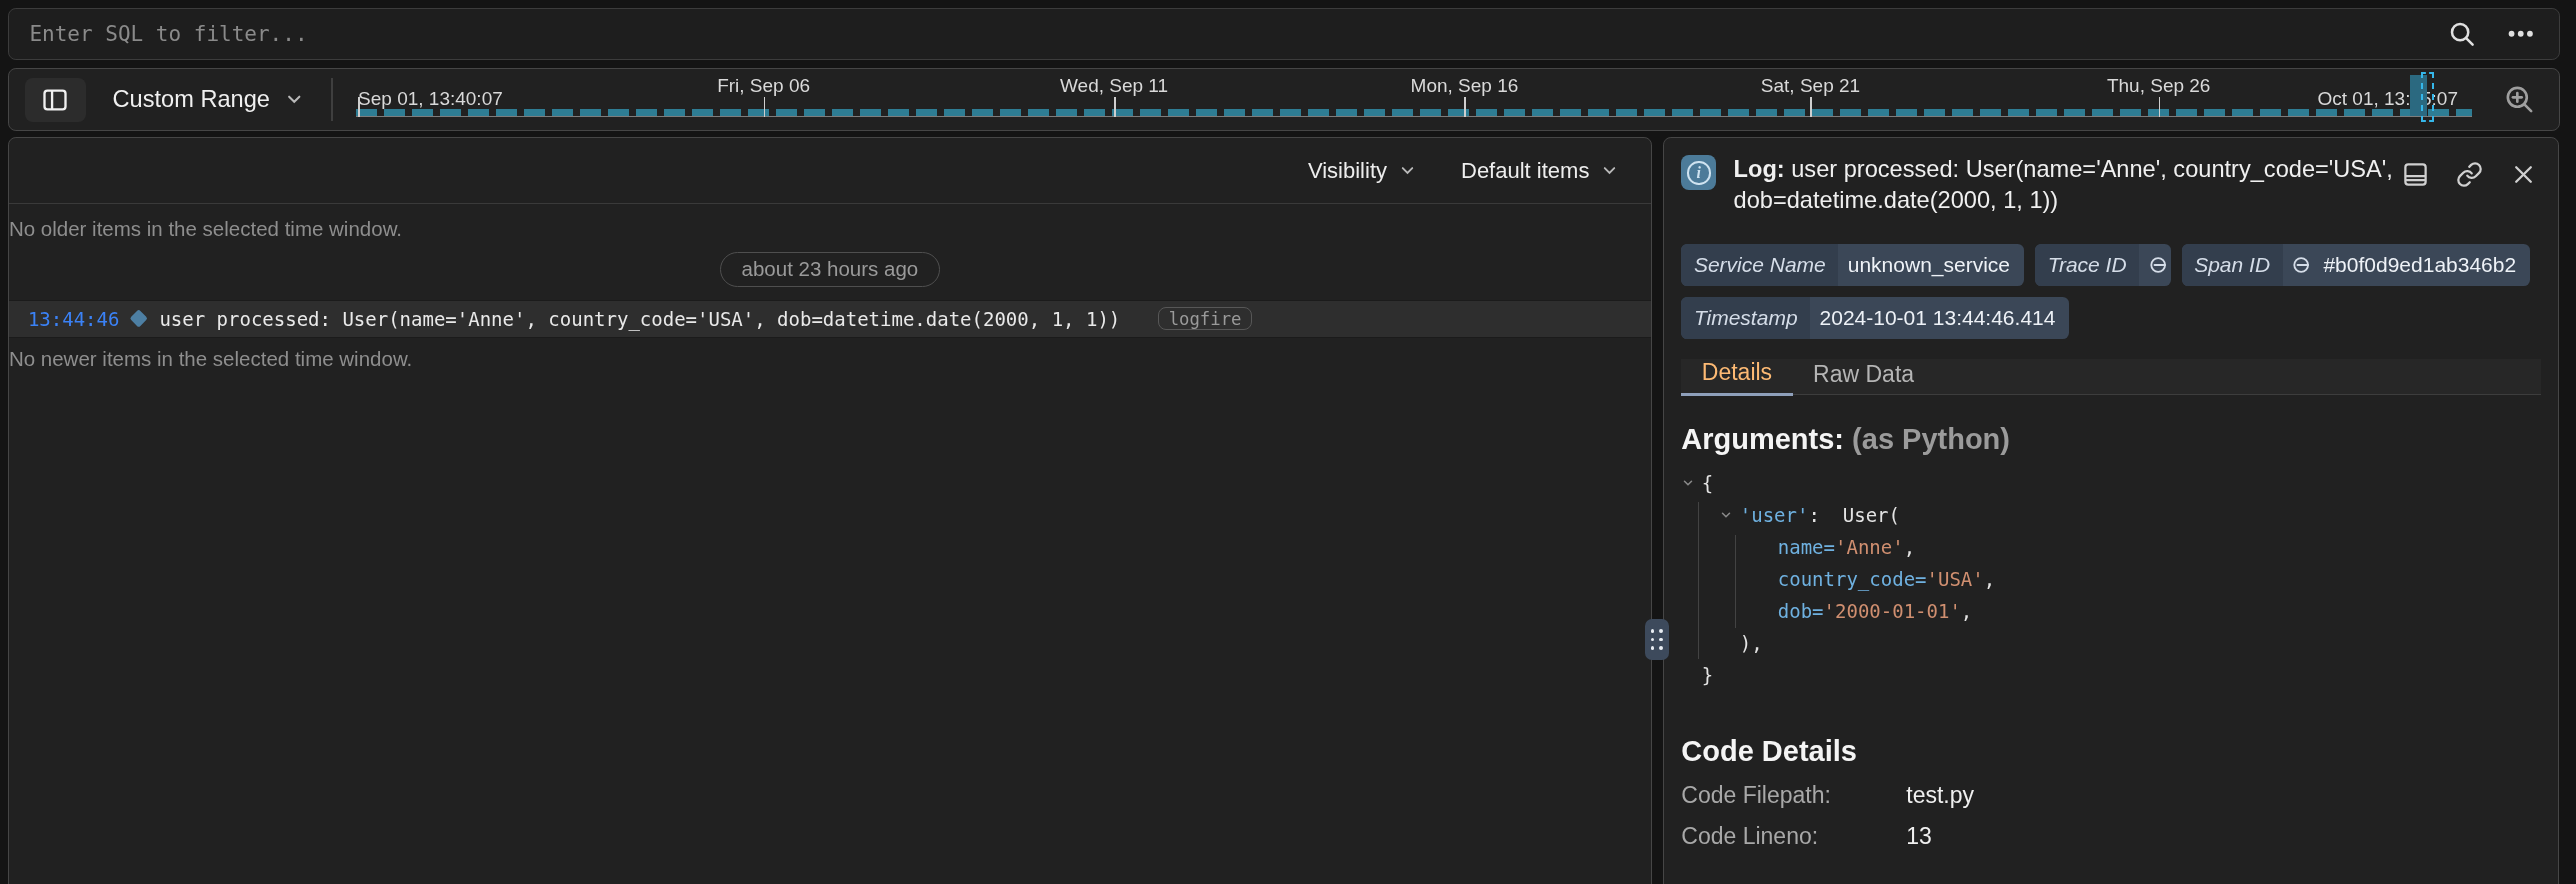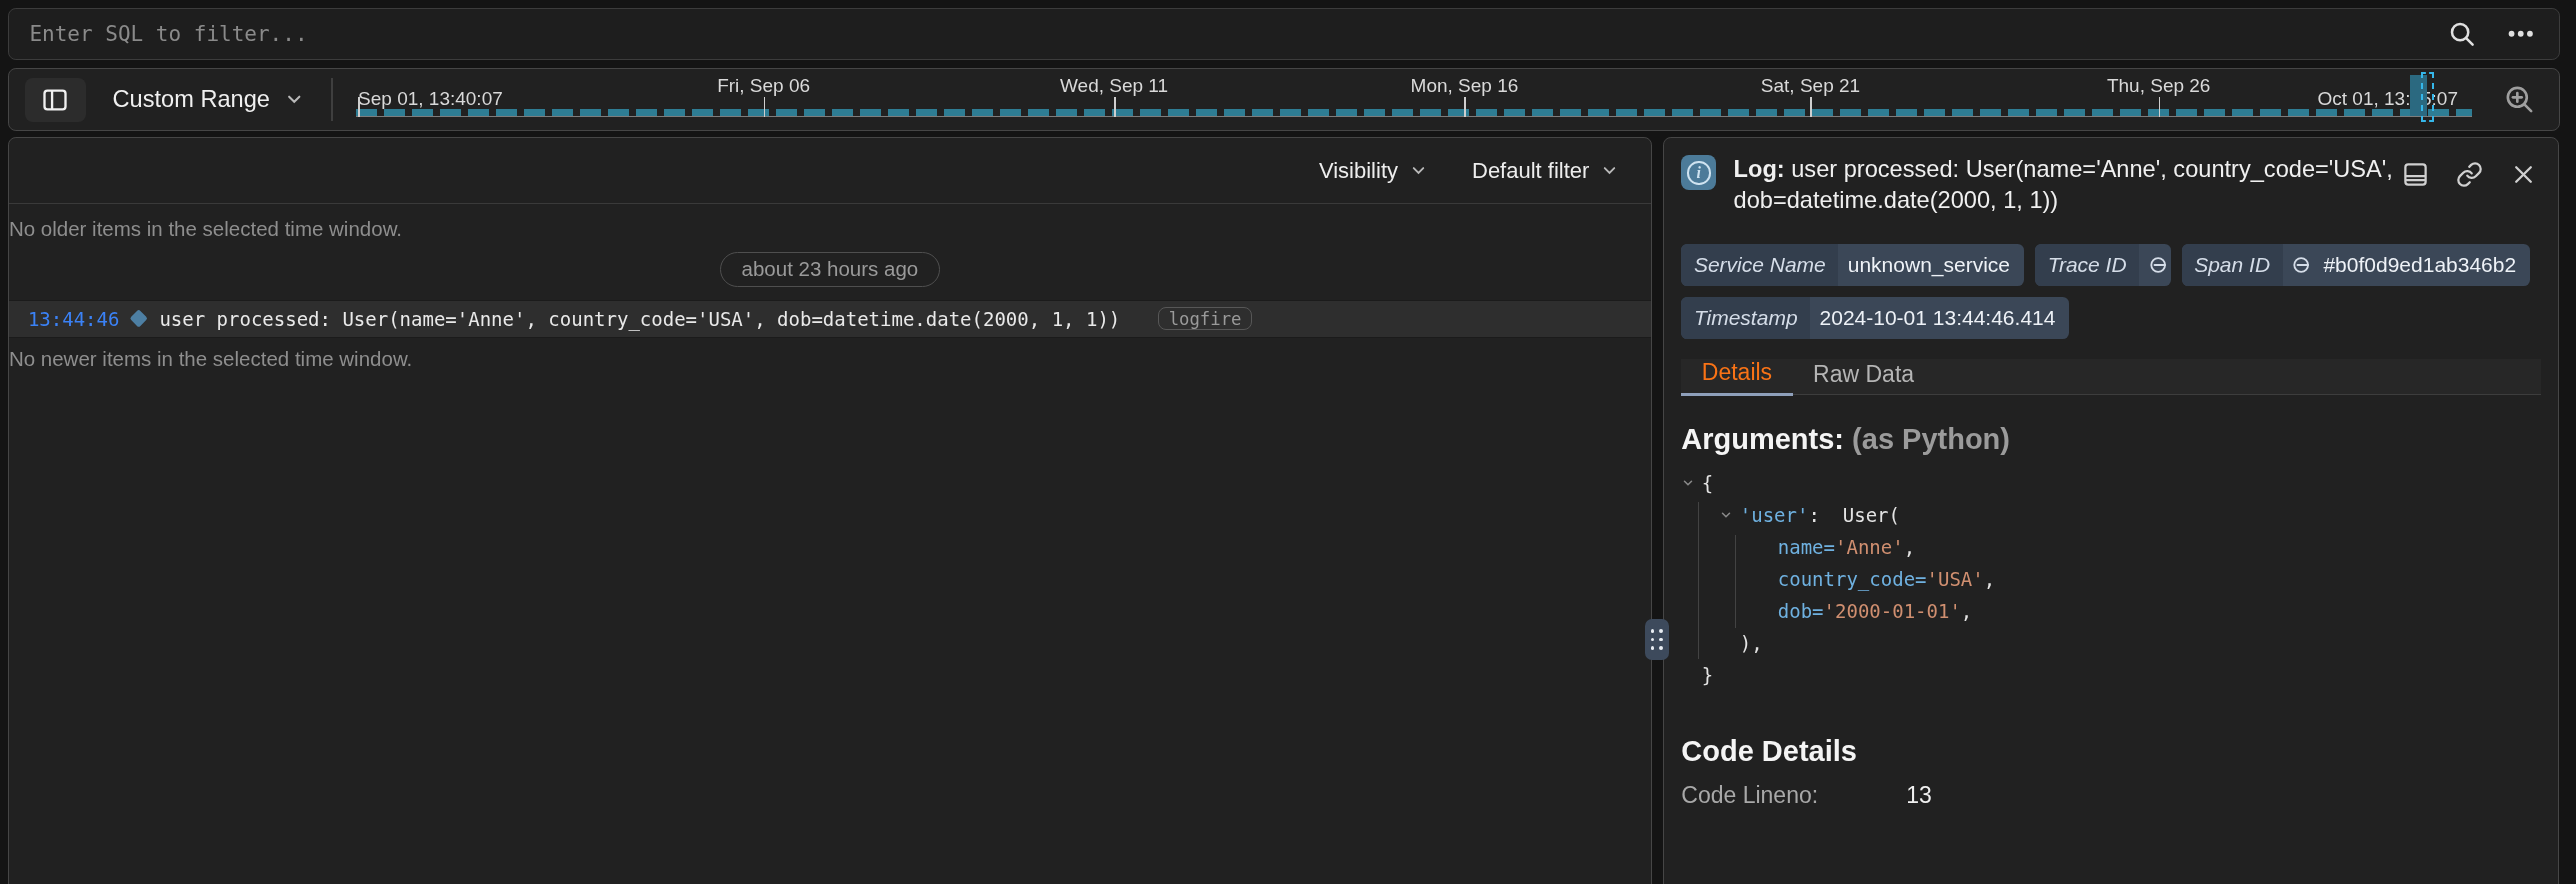--- a/index.html
+++ b/index.html
@@ -88,21 +88,21 @@
   .badge { display:flex; align-items:center; background:var(--badge-bg,#3b4757);
     border-radius:6.3px; height:42px; overflow:hidden; }
   .badge .b-label { font-style:italic; color:#d5dde8; font-size:21px;
     background:#333e4d; padding:6.3px 12.6px; height:100%; display:flex; align-items:center; }
   .badge .b-val { color:#eef2f7; font-size:21px; padding:6.3px 14px 6.3px 9.4px; white-space:nowrap; }
   .badge .b-link { margin-left:9.4px; display:flex; }
 
   .tabs { display:flex; align-items:flex-end; background:#272727; border-bottom:1.6px solid #3d3d3d;
     height:36px; margin-top:20.5px; }
   .tab { font-size:23px; color:#b5b5b5; padding:0 20.5px 6.3px 20.5px; cursor:pointer; }
-  .tab.active { color:#f97316; border-bottom:3.1px solid #8fa0bb; margin-bottom:-1.6px; }
+  .tab.active { color:#fdba74; border-bottom:3.1px solid #8fa0bb; margin-bottom:-1.6px; }
 
   .args-heading { margin-top:28px; font-size:29px; font-weight:bold; color:#f5f5f5; }
   .args-heading .sub { color:#9b9b9b; }
   .code-tree { position:relative; margin-top:11px; padding-left:0; }
   .code-line { display:flex; align-items:center; height:32px; font-family:"DejaVu Sans Mono",monospace;
     font-size:19px; white-space:pre; }
   .code-line .chev { width:20.5px; flex:none; display:flex; align-items:center; }
   .code-line .sp { width:20.5px; flex:none; }
   .tok-plain { color:#e3e3e3; }
   .tok-key { color:var(--code-key,#6fb1e0); }
@@ -200,21 +200,21 @@
 
 <div class="left-panel">
   <div class="panel-header">
     <div class="dd">
       <span>Visibility</span>
       <svg width="19" height="19" viewBox="0 0 24 24" fill="none" stroke="#b9b9b9" stroke-width="2.4" stroke-linecap="round">
           <polyline points="6 9 12 15 18 9"></polyline>
         </svg>
     </div>
     <div class="dd">
-      <span>Default filter</span>
+      <span>Default items</span>
       <svg width="19" height="19" viewBox="0 0 24 24" fill="none" stroke="#b9b9b9" stroke-width="2.4" stroke-linecap="round">
           <polyline points="6 9 12 15 18 9"></polyline>
         </svg>
     </div>
   </div>
 
   <div class="hint">No older items in the selected time window.</div>
   <div class="ago-wrap">
     <span class="ago-badge">about 23 hours ago</span>
   </div>
@@ -318,18 +318,22 @@
           </svg></span><span class="tok-key">'user'</span><span class="tok-plain">:  </span><span class="tok-plain">User(</span></div>
       <div class="code-line" style="padding-left: 76px;"><span class="sp"></span><span class="tok-key">name=</span><span class="tok-str">'Anne'</span><span class="tok-plain">,</span></div>
       <div class="code-line" style="padding-left: 76px;"><span class="sp"></span><span class="tok-key">country_code=</span><span class="tok-str">'USA'</span><span class="tok-plain">,</span></div>
       <div class="code-line" style="padding-left: 76px;"><span class="sp"></span><span class="tok-key">dob=</span><span class="tok-str">'2000-01-01'</span><span class="tok-plain">,</span></div>
       <div class="code-line" style="padding-left: 38px;"><span class="sp"></span><span class="tok-plain">),</span></div>
       <div class="code-line" style="padding-left: 0px;"><span class="sp"></span><span class="tok-plain">}</span></div>
     </div>
 
   <div class="cd-heading">Code Details</div>
   <div class="cd-row">
+    <span class="cd-label">Code Filepath:</span>
+    <span class="cd-val">test.py</span>
+  </div>
+  <div class="cd-row">
     <span class="cd-label">Code Lineno:</span>
     <span class="cd-val">13</span>
   </div>
 
 </div>
 
 
 </body></html>

